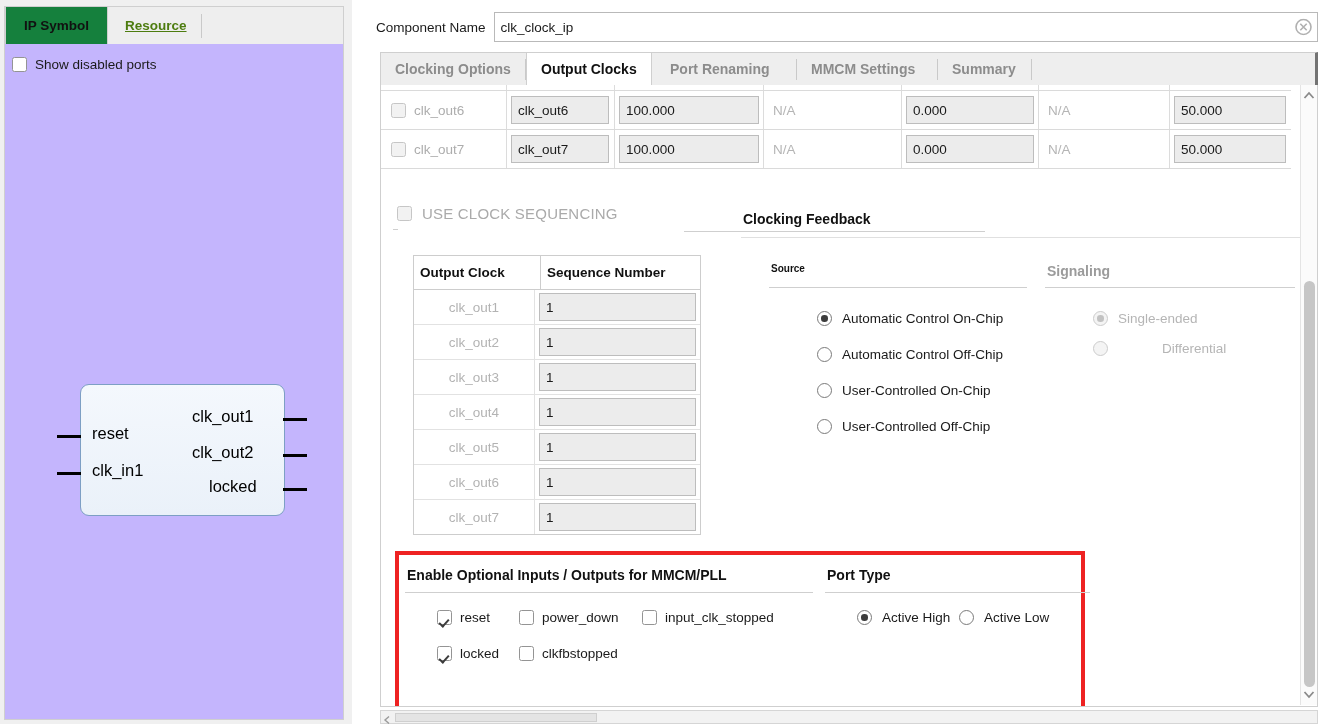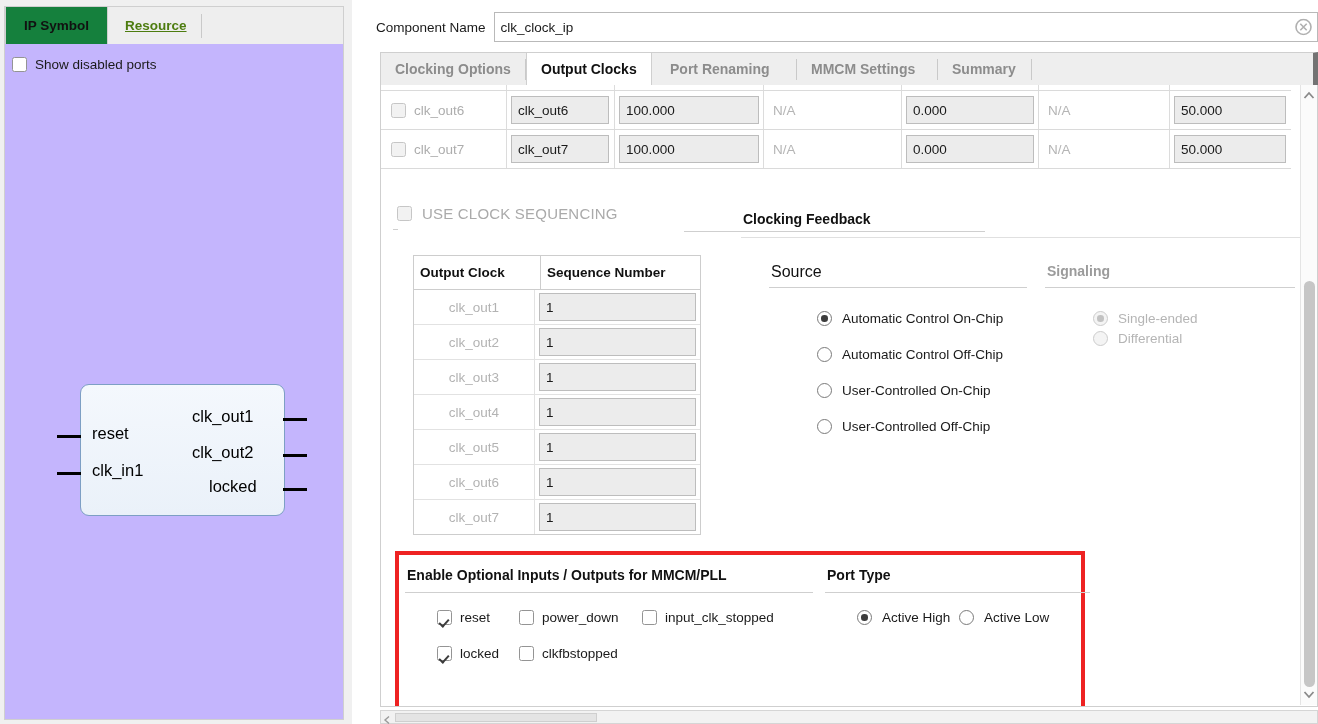--- a/index.html
+++ b/index.html
@@ -111,21 +111,21 @@
     position: relative;
   }
   #clear-icon {
     position:absolute; right: 5px; top: 50%; transform: translateY(-50%);
     width:17px; height:17px;
   }
 
   #tabstrip {
     position: absolute; left: 28px; top: 52px; width: 938px; height: 33px;
     background:#eeeeee;
-    border-top:1px solid #cfcfcf; border-left:1px solid #cfcfcf; border-right:5px solid #737373;
+    border-top:1px solid #cfcfcf; border-left:1px solid #cfcfcf; border-right:3px solid #737373;
     box-sizing:border-box;
   }
   .rtab {
     position:absolute; top:0; height:33px; line-height:33px; padding: 0 14px;
     font-size:14px; font-weight:bold; box-sizing:border-box; white-space:nowrap;
   }
   .rtab.inactive { color:#8c8c8c; }
   .rtab.active {
     background:#ffffff; color:#111;
     border-left:1px solid #cfcfcf; border-right:1px solid #cfcfcf;
@@ -174,21 +174,21 @@
   .seq-row .c1 {
     width:120px; border-right:1px solid #e2e2e2; display:flex; align-items:center;
     justify-content:center; color:#b3b3b3; font-size:13.5px;
   }
   .seq-row .c2 { flex:1; display:flex; align-items:center; padding:0 4px; }
   .seq-row .c2 .inputbox { width:100%; height:28px; }
 
   
   #cfb-title { position:absolute; left:362px; top:126px; font-weight:bold; font-size:14px; color:#111; }
   #cfb-underline { position:absolute; left:360px; top:152px; width:576px; height:1px; background:#e0e0e0; }
-  #src-title { position:absolute; left:390px; top:178px; font-weight:normal; font-size:16px; color:#111; }
+  #src-title { position:absolute; left:390px; top:178px; font-weight:bold; font-size:10px; color:#111; }
   #src-underline { position:absolute; left:388px; top:202px; width:258px; height:1px; background:#cfcfcf; }
   #sig-title { position:absolute; left:666px; top:178px; font-weight:bold; font-size:14px; color:#9b9b9b; }
   #sig-underline { position:absolute; left:664px; top:202px; width:250px; height:1px; background:#cfcfcf; }
   .radio-row { position:absolute; display:flex; align-items:center; }
   .radio-row .lbl { margin-left:10px; font-size:13.5px; color:#1a1a1a; white-space:nowrap; }
   .radio-row.dis .lbl { color:#b5b5b5; }
 
   
   #red-box {
     position:absolute; left:14px; top:466px; width:690px; height:162px;
@@ -472,21 +472,21 @@
       </div>
       <div class="radio-row" style="left:436px; top:334px;">
         <span class="rb"></span>
         <span class="lbl">User-Controlled Off-Chip</span>
       </div>
 
       <div class="radio-row dis" style="left:712px; top:226px;">
         <span class="rb disabled selected"></span>
         <span class="lbl">Single-ended</span>
       </div>
-      <div class="radio-row dis" style="left:712px; top:246px;">
+      <div class="radio-row dis" style="left:712px; top:256px;gap:44px;">
         <span class="rb disabled"></span>
         <span class="lbl">Differential</span>
       </div>
 
       <div id="red-box">
         <div id="eo-title">Enable Optional Inputs / Outputs for MMCM/PLL</div>
         <div id="eo-underline"></div>
         <div id="rt-title">Port Type</div>
         <div id="rt-underline"></div>
 

